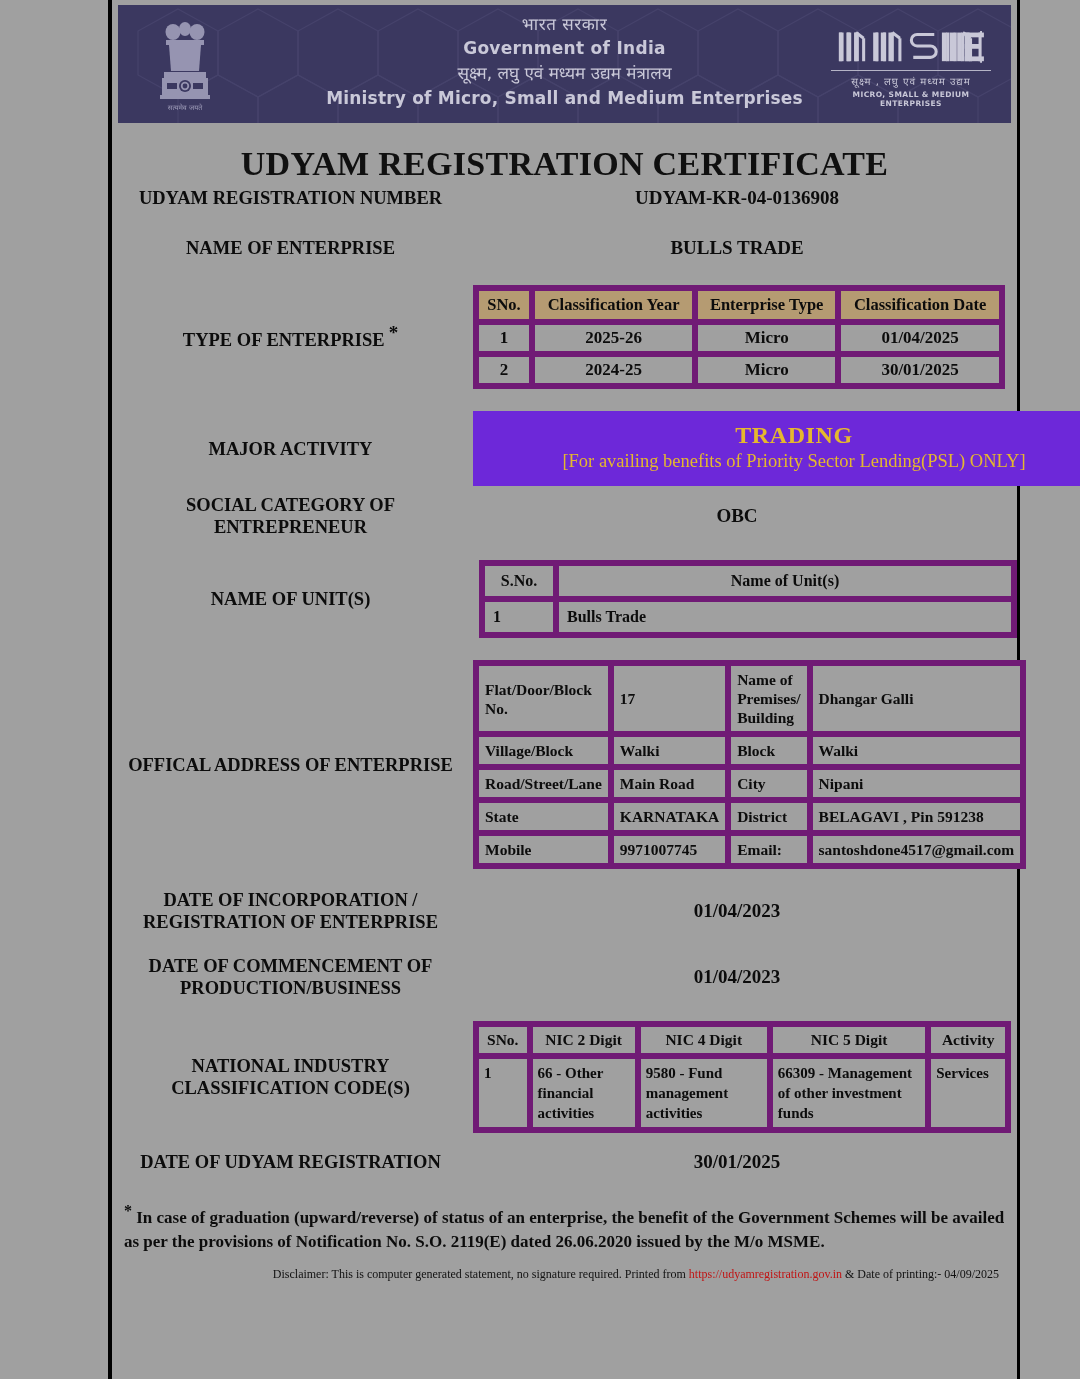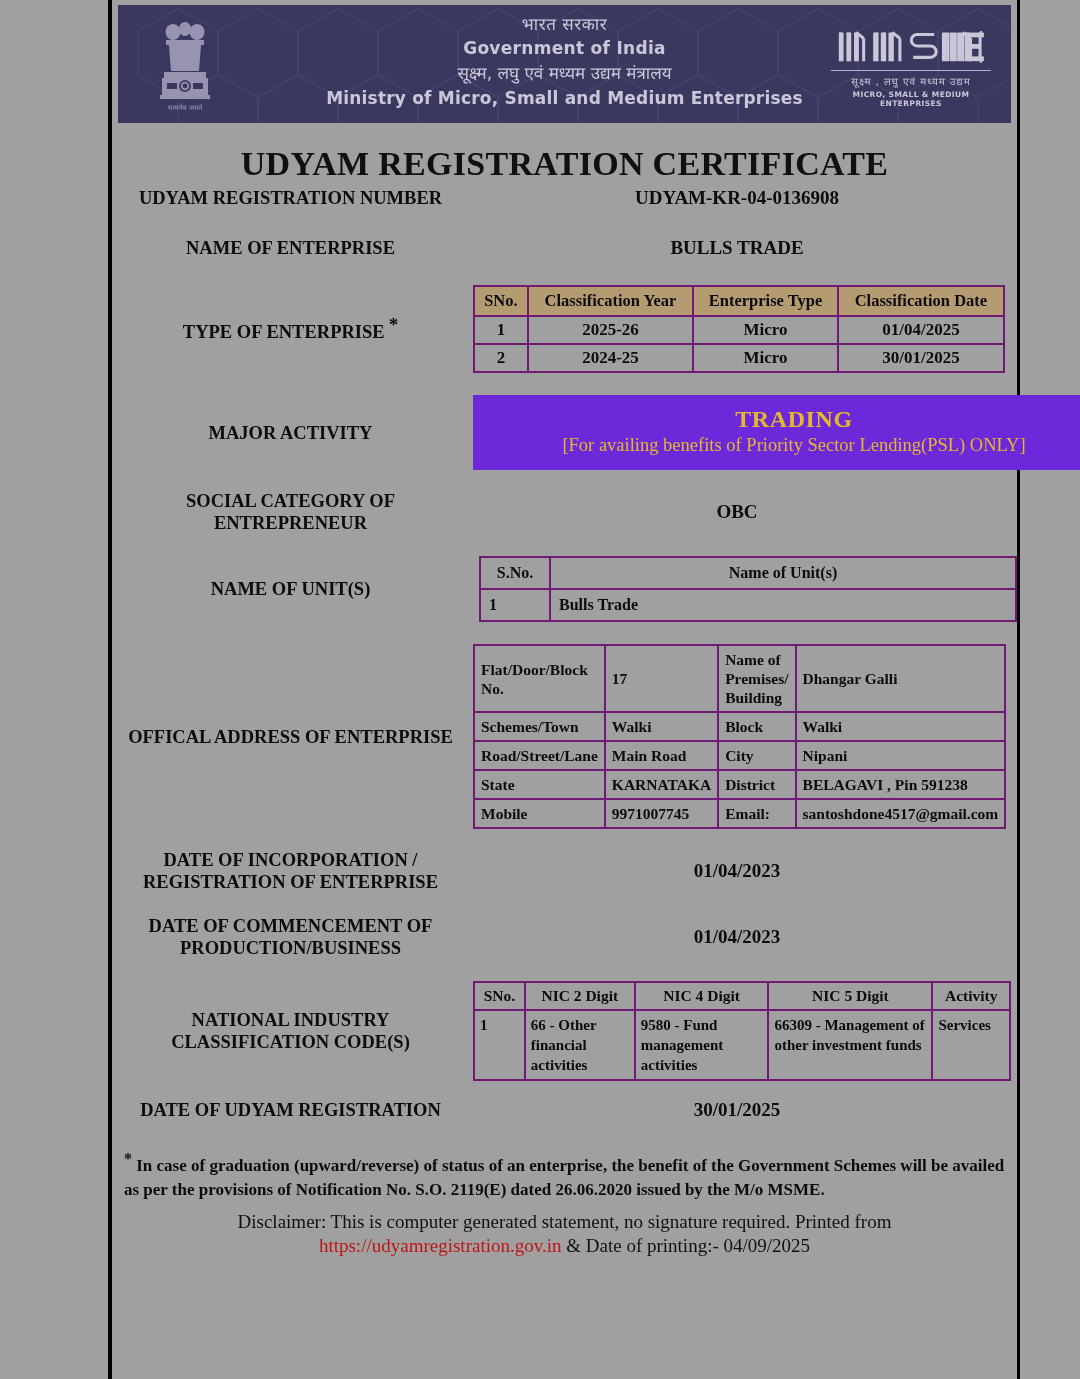--- a/index.html
+++ b/index.html
@@ -127,21 +127,21 @@
     font-weight: bold;
     font-size: 19px;
     color: #0c0c0c;
   }
   .value-left-table { flex: 1; }
 
   .r-urn     { margin-top: 4px; }
   .r-name    { margin-top: 28px; }
   .r-type    { margin-top: 26px; align-items: center; }
   .r-major   { margin-top: 22px; }
-  .r-social  { margin-top: 20px; align-items: center; }
+  .r-social  { margin-top: 8px; align-items: center; }
   .r-unit    { margin-top: 22px; }
   .r-address { margin-top: 22px; }
   .r-incorp  { margin-top: 20px; }
   .r-commence{ margin-top: 22px; }
   .r-nic     { margin-top: 22px; }
   .r-regdate { margin-top: 18px; }
 
   sup.star {
     font-size: 19px;
     font-weight: bold;
@@ -149,21 +149,21 @@
     margin-left: 4px;
   }
 
   
   table.cert {
     border-collapse: collapse;
     font-family: "Liberation Serif", "DejaVu Serif", serif;
     background: #a0a0a0;
   }
   table.cert td, table.cert th {
-    border: 2px solid #701a75;
+    border: 6px solid #701a75;
     color: #0c0c0c;
   }
 
   
   .tbl-type {
     width: 532px;
     margin-left: 10px;
   }
   .tbl-type th {
     background: #b59b72;
@@ -270,24 +270,24 @@
     line-height: 24px;
     color: #0c0c0c;
     text-align: left;
   }
   .footnote sup {
     font-size: 16px;
     vertical-align: super;
   }
   .disclaimer {
     margin: 8px 18px 0 18px;
-    font-size: 19px;
+    font-size: 12px;
     line-height: 24px;
     color: #111;
-    text-align: center;
+    text-align: right;
   }
   .disclaimer .url { color: #c01515; }
 </style>
 </head>
 <body>
 
 <div class="page-outer">
   <div class="edge-line-left"></div>
   <div class="edge-line-right"></div>
 
@@ -463,21 +463,21 @@
       <div class="value-left-table">
         <table class="cert tbl-addr">
           <tbody>
             <tr>
               <td class="c1">Flat/Door/Block No.</td>
               <td class="c2">17</td>
               <td class="c3">Name of Premises/ Building</td>
               <td>Dhangar Galli</td>
             </tr>
             <tr>
-              <td class="c1">Schemes/Town</td>
+              <td class="c1">Village/Block</td>
               <td class="c2">Walki</td>
               <td class="c3">Block</td>
               <td>Walki</td>
             </tr>
             <tr>
               <td class="c1">Road/Street/Lane</td>
               <td class="c2">Main Road</td>
               <td class="c3">City</td>
               <td>Nipani</td>
             </tr>

